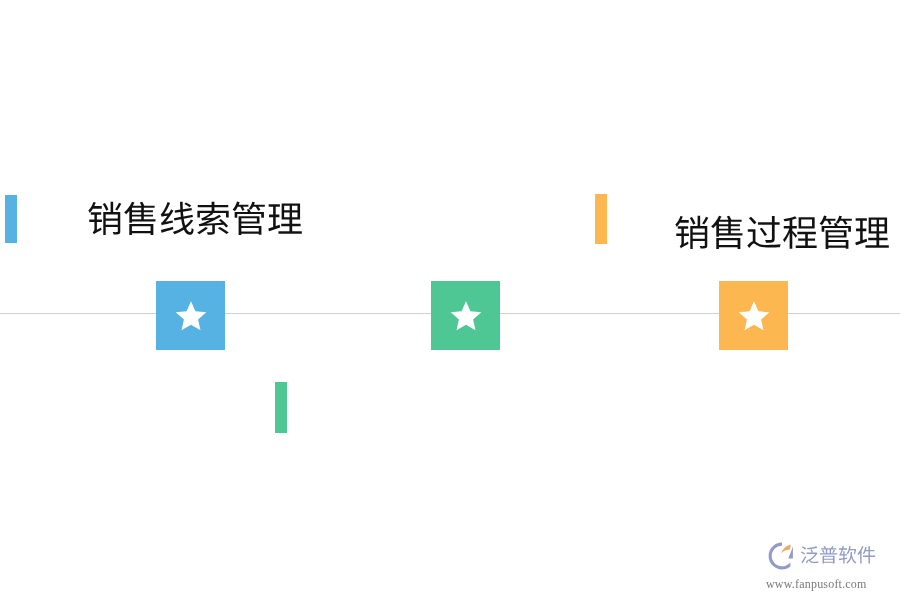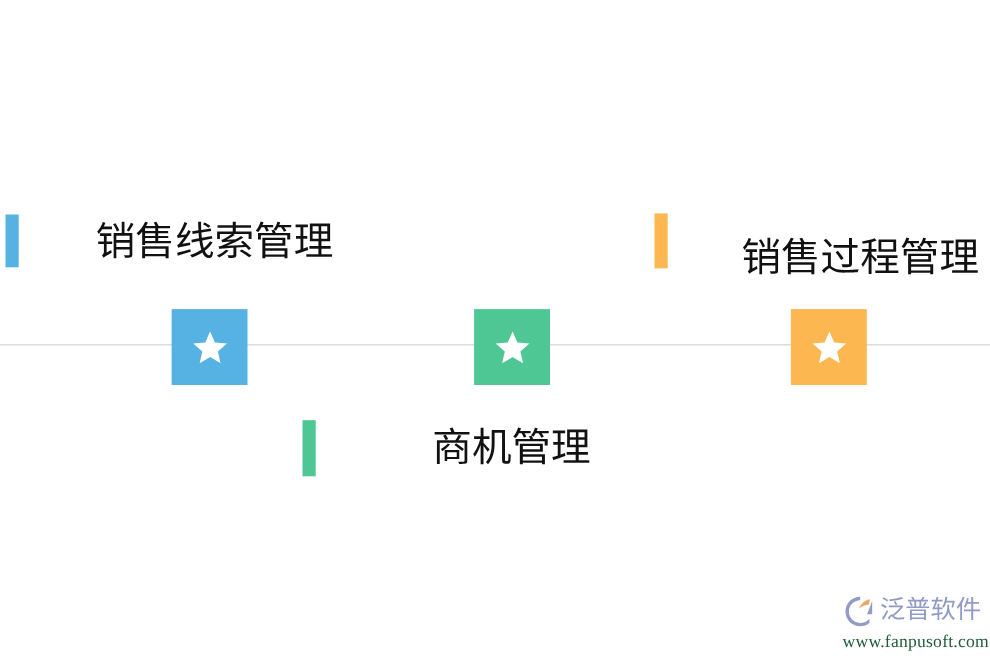--- a/index.html
+++ b/index.html
@@ -107,33 +107,33 @@
     display: flex;
     align-items: center;
     height: 36px;
   }
   .watermark-mark {
     width: 32px;
     height: 32px;
     flex: 0 0 32px;
   }
   .watermark-brand {
-    font-family: Liberation Mono, monospace;
-    font-size: 23px;
+    font-family: Liberation Sans, sans-serif;
+    font-size: 19px;
     line-height: 32px;
     color: #8d96c2;
     letter-spacing: 0px;
     margin-left: 2px;
     white-space: nowrap;
   }
   .watermark-url {
     font-family: "Liberation Serif", "DejaVu Serif", serif;
-    font-size: 16px;
+    font-size: 12px;
     line-height: 18px;
-    color: #14532d;
+    color: #737373;
     letter-spacing: 0.2px;
     margin-top: 1px;
     white-space: nowrap;
   }
 </style>
 </head>
 <body>
 
 <div class="canvas">
 
@@ -141,21 +141,20 @@
 
   <div class="accent-bar accent-bar--lead" style="background:#57b2e4"></div>
   <div class="stage-label stage-label--lead">销售线索管理</div>
   <div class="milestone milestone--lead" style="background:#57b2e4">
     <svg class="star-glyph" viewBox="0 0 24 24" aria-hidden="true">
       <polygon points="12,1.6 15.1,8.7 22.8,9.4 17,14.5 18.7,22.1 12,18.1 5.3,22.1 7,14.5 1.2,9.4 8.9,8.7" fill="#ffffff"></polygon>
     </svg>
   </div>
 
   <div class="accent-bar accent-bar--opportunity" style="background:#4fc795"></div>
-  <div class="stage-label stage-label--opportunity">商机管理</div>
   <div class="milestone milestone--opportunity" style="background:#4fc795">
     <svg class="star-glyph" viewBox="0 0 24 24" aria-hidden="true">
       <polygon points="12,1.6 15.1,8.7 22.8,9.4 17,14.5 18.7,22.1 12,18.1 5.3,22.1 7,14.5 1.2,9.4 8.9,8.7" fill="#ffffff"></polygon>
     </svg>
   </div>
 
   <div class="accent-bar accent-bar--process" style="background:#fcb750"></div>
   <div class="stage-label stage-label--process">销售过程管理</div>
   <div class="milestone milestone--process" style="background:#fcb750">
     <svg class="star-glyph" viewBox="0 0 24 24" aria-hidden="true">

